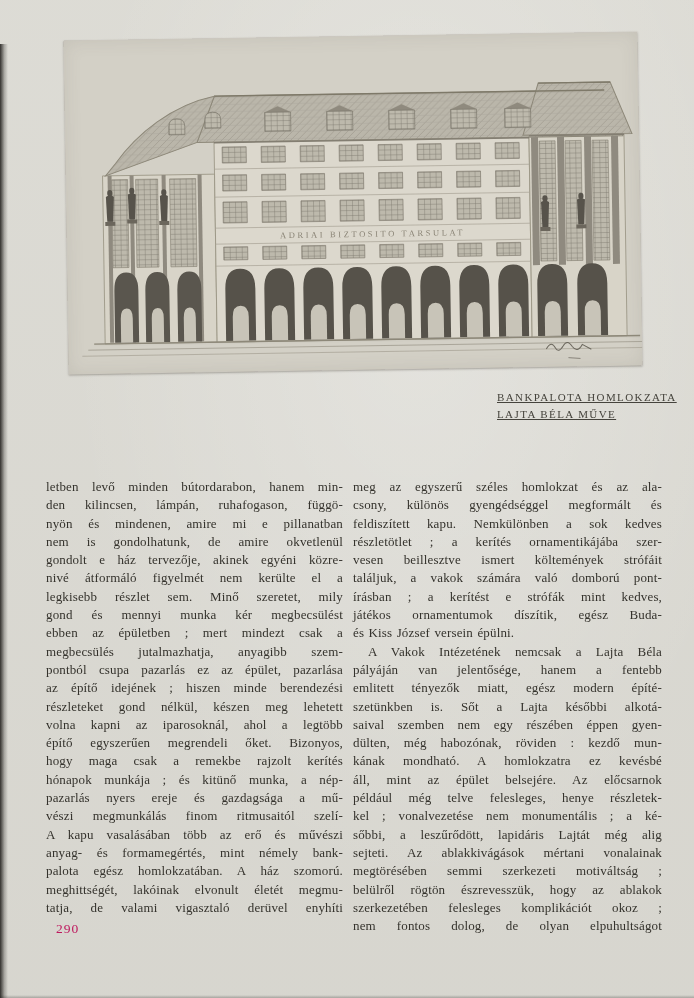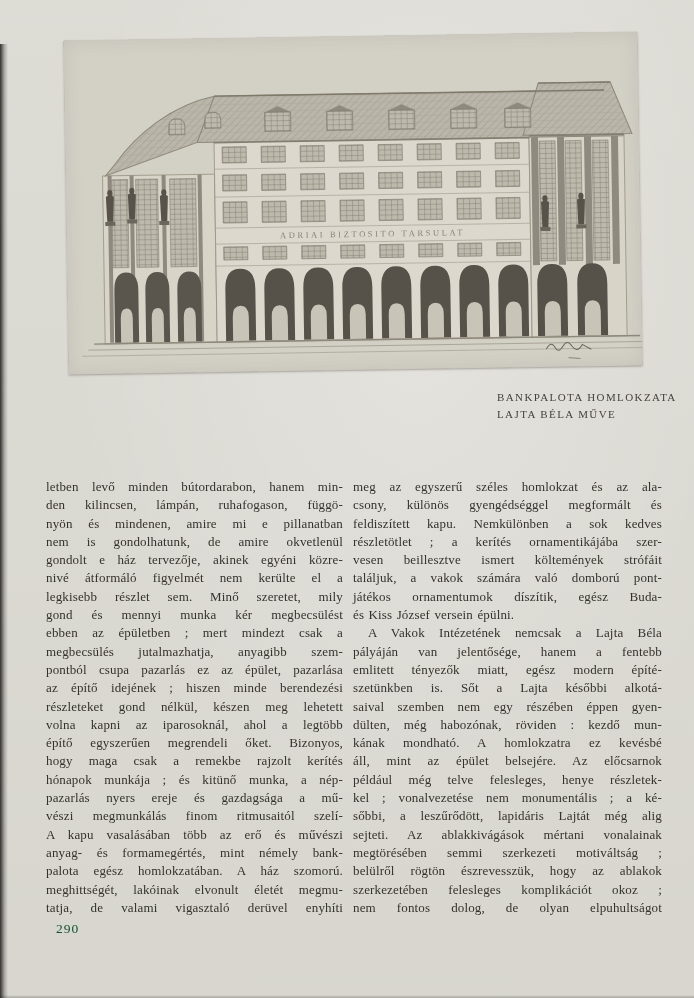--- a/index.html
+++ b/index.html
@@ -16,30 +16,30 @@
     background:linear-gradient(to right, rgba(22,20,17,0.85), rgba(22,20,17,0.25) 55%, rgba(22,20,17,0));}
   .scan-edge-bottom{position:absolute;left:0;bottom:0;width:100%;height:3px;
     background:linear-gradient(to top, rgba(22,20,17,0.25), rgba(22,20,17,0));}
   
   .photo{position:absolute;left:66px;top:36px;width:574px;height:334px;
     background:#d3d0c6;transform:rotate(-0.9deg);transform-origin:50% 50%;
     box-shadow:0 1px 2px rgba(60,55,45,0.35), inset 0 0 18px rgba(90,85,70,0.12);}
   .photo svg{display:block;}
   
   .caption{position:absolute;left:497px;top:389px;color:#45433c;
-    font-size:11px;letter-spacing:1.4px;line-height:17px;white-space:nowrap;}
+    font-size:11px;letter-spacing:1.4px;line-height:17px;white-space:nowrap;text-decoration:underline;}
   
   .col{position:absolute;top:478px;color:#34322c;font-size:13px;line-height:18.3px;}
   .col-left{left:46px;width:297px;}
   .col-right{left:353px;width:309px;}
   .tline{text-align:justify;text-align-last:justify;height:18.3px;overflow:visible;
     letter-spacing:0.15px;word-spacing:1px;}
   .tline.plain{text-align-last:left;}
   .tline.indent{text-indent:15px;}
-  .page-number{position:absolute;left:56px;top:921px;color:#14532d;
+  .page-number{position:absolute;left:56px;top:921px;color:#be185d;
     font-size:13.5px;letter-spacing:1px;}
 </style>
 </head>
 <body>
 
 <div class="paper-tone"></div>
 <div class="scan-edge-left"></div>
 <div class="scan-edge-bottom"></div>
 
 <div class="photo">
@@ -240,20 +240,21 @@
     <div class="tline">meghittségét, lakóinak elvonult életét megmu-</div>
     <div class="tline">tatja, de valami vigasztaló derüvel enyhíti</div>
   </div>
 <div class="col col-right" id="col-right">
     <div class="tline">meg az egyszerű széles homlokzat és az ala-</div>
     <div class="tline">csony, különös gyengédséggel megformált és</div>
     <div class="tline">feldiszített kapu. Nemkülönben a sok kedves</div>
     <div class="tline">részletötlet ; a kerítés ornamentikájába szer-</div>
     <div class="tline">vesen beillesztve ismert költemények strófáit</div>
     <div class="tline">találjuk, a vakok számára való domború pont-</div>
+    <div class="tline">írásban ; a kerítést e strófák mint kedves,</div>
     <div class="tline">játékos ornamentumok díszítik, egész Buda-</div>
     <div class="tline plain">és Kiss József versein épülni.</div>
     <div class="tline indent">A Vakok Intézetének nemcsak a Lajta Béla</div>
     <div class="tline">pályáján van jelentősége, hanem a fentebb</div>
     <div class="tline">emlitett tényezők miatt, egész modern építé-</div>
     <div class="tline">szetünkben is. Sőt a Lajta későbbi alkotá-</div>
     <div class="tline">saival szemben nem egy részében éppen gyen-</div>
     <div class="tline">dülten, még habozónak, röviden : kezdő mun-</div>
     <div class="tline">kának mondható. A homlokzatra ez kevésbé</div>
     <div class="tline">áll, mint az épület belsejére. Az előcsarnok</div>

